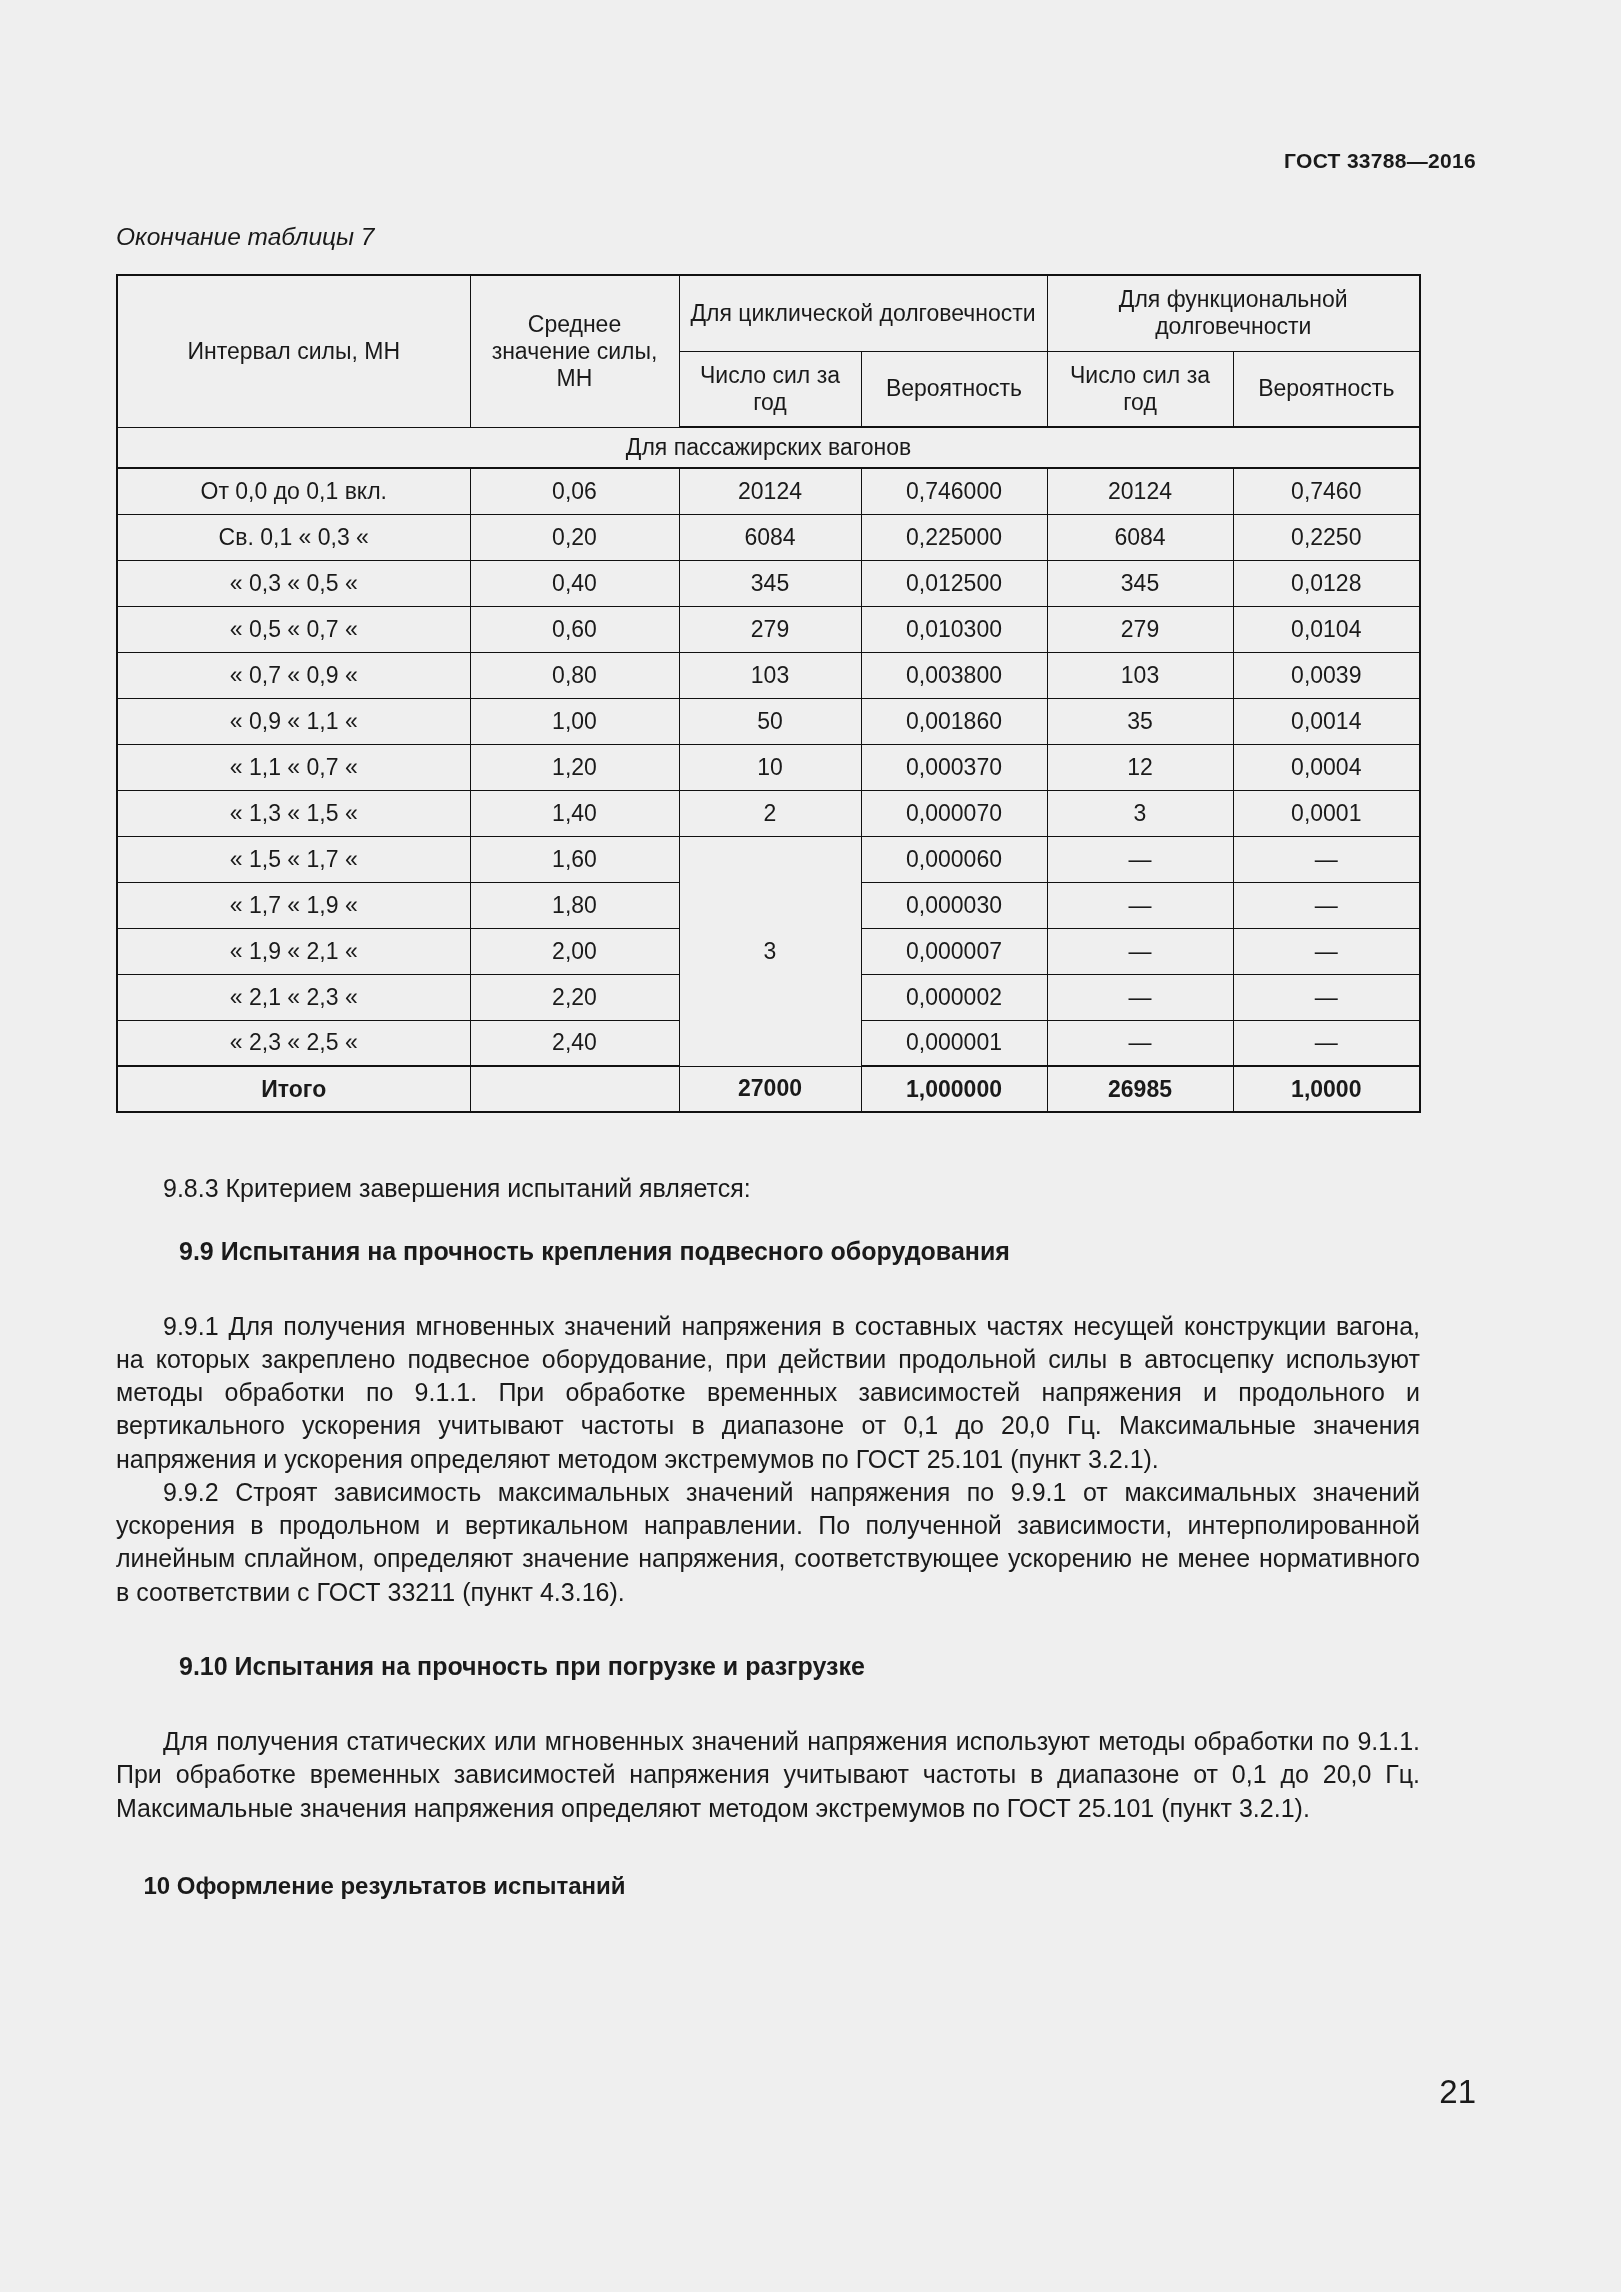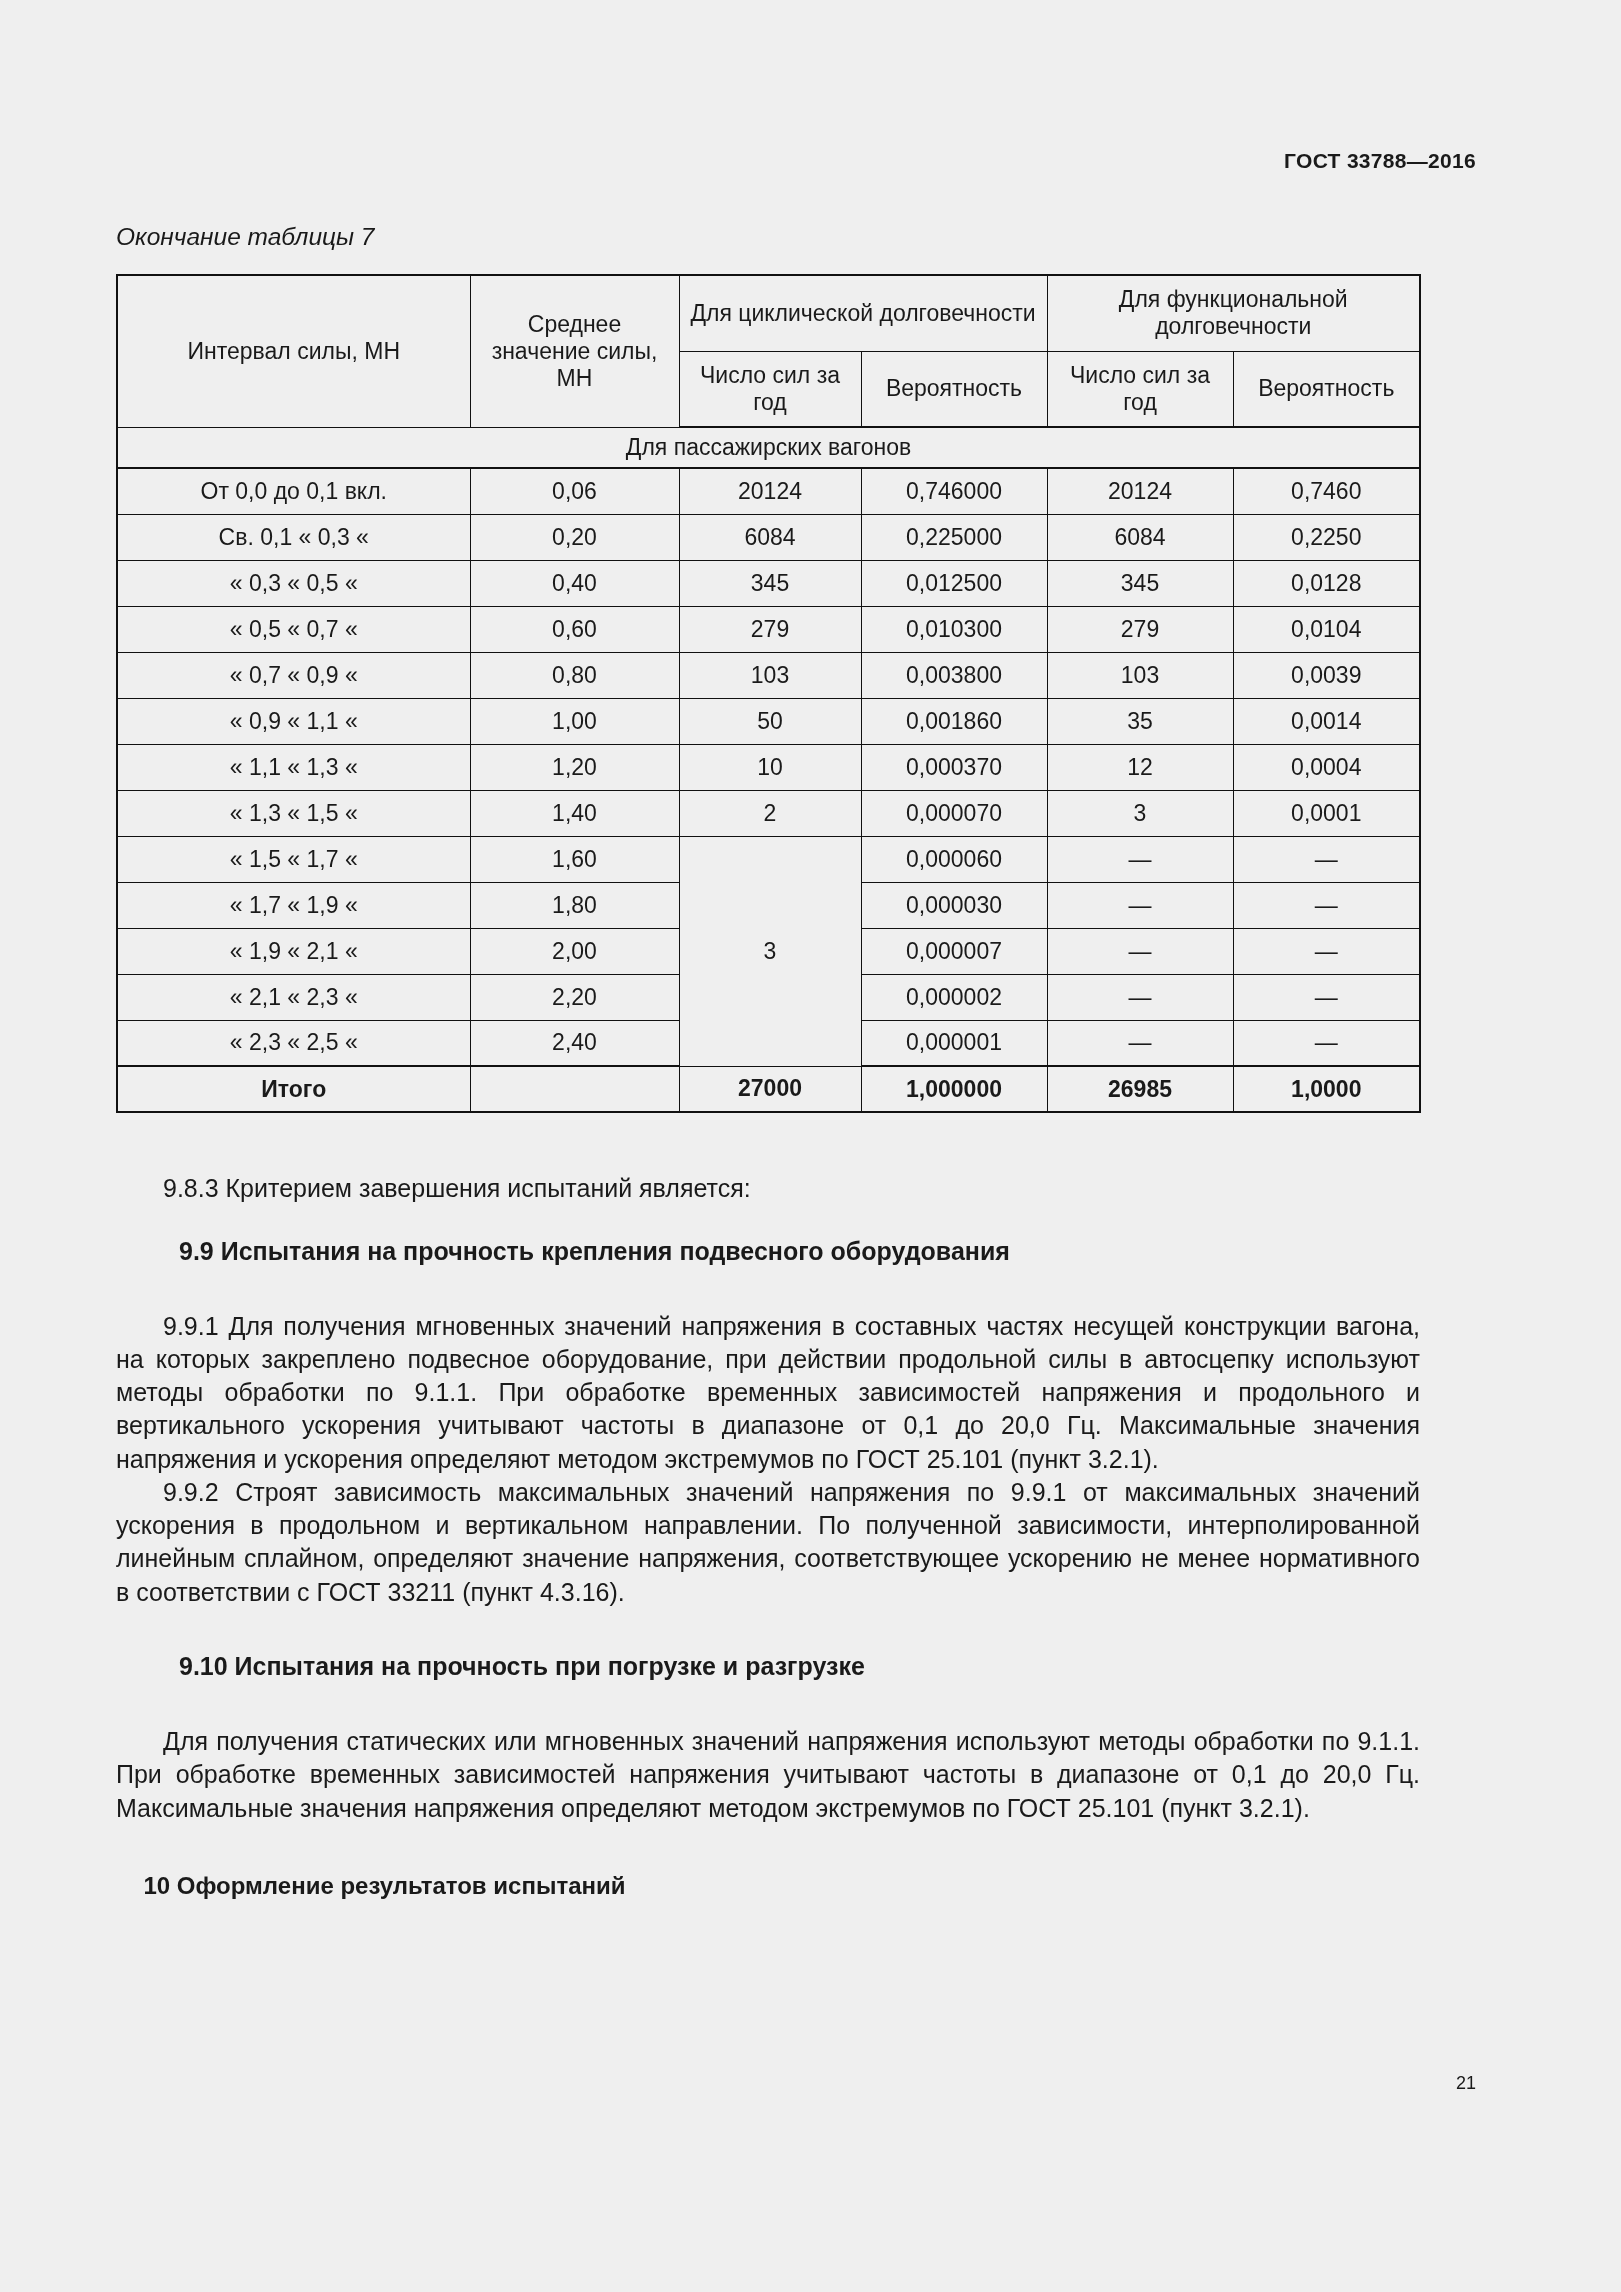--- a/index.html
+++ b/index.html
@@ -154,21 +154,21 @@
     font-size: 25px;
     font-family: "Liberation Sans", sans-serif;
     font-style: normal;
   }
 
   
   .page-number {
     position: absolute;
     right: 145px;
     top: 2073px;
-    font-size: 18px;
+    font-size: 33px;
   }
 </style>
 </head>
 <body>
 
 <div class="page">
 
   <div class="doc-header">ГОСТ 33788—2016</div>
 
   <div class="table-caption">Окончание таблицы 7</div>
@@ -251,21 +251,21 @@
         <tr class="row-h">
           <td class="outer-left">« 0,9 « 1,1 «</td>
           <td>1,00</td>
           <td>50</td>
           <td>0,001860</td>
           <td>35</td>
           <td class="outer-right">0,0014</td>
         </tr>
 
         <tr class="row-h">
-          <td class="outer-left">« 1,1 « 1,3 «</td>
+          <td class="outer-left">« 1,1 « 0,7 «</td>
           <td>1,20</td>
           <td>10</td>
           <td>0,000370</td>
           <td>12</td>
           <td class="outer-right">0,0004</td>
         </tr>
 
         <tr class="row-h">
           <td class="outer-left">« 1,3 « 1,5 «</td>
           <td>1,40</td>

